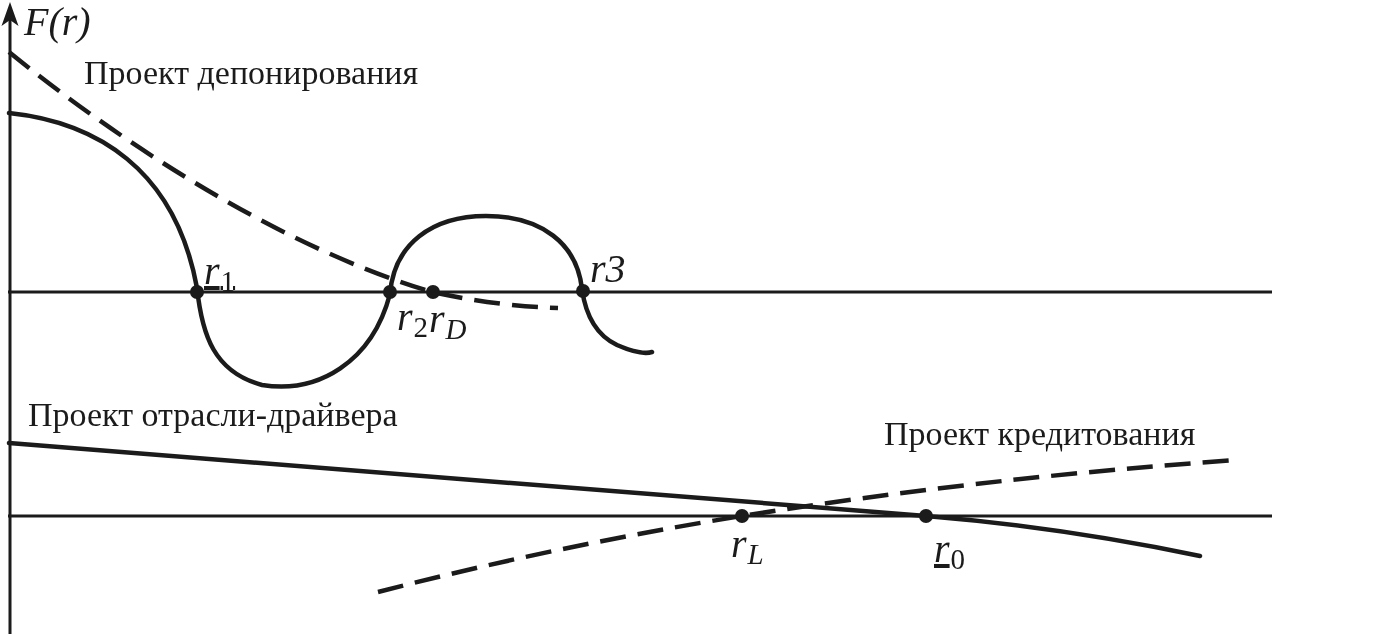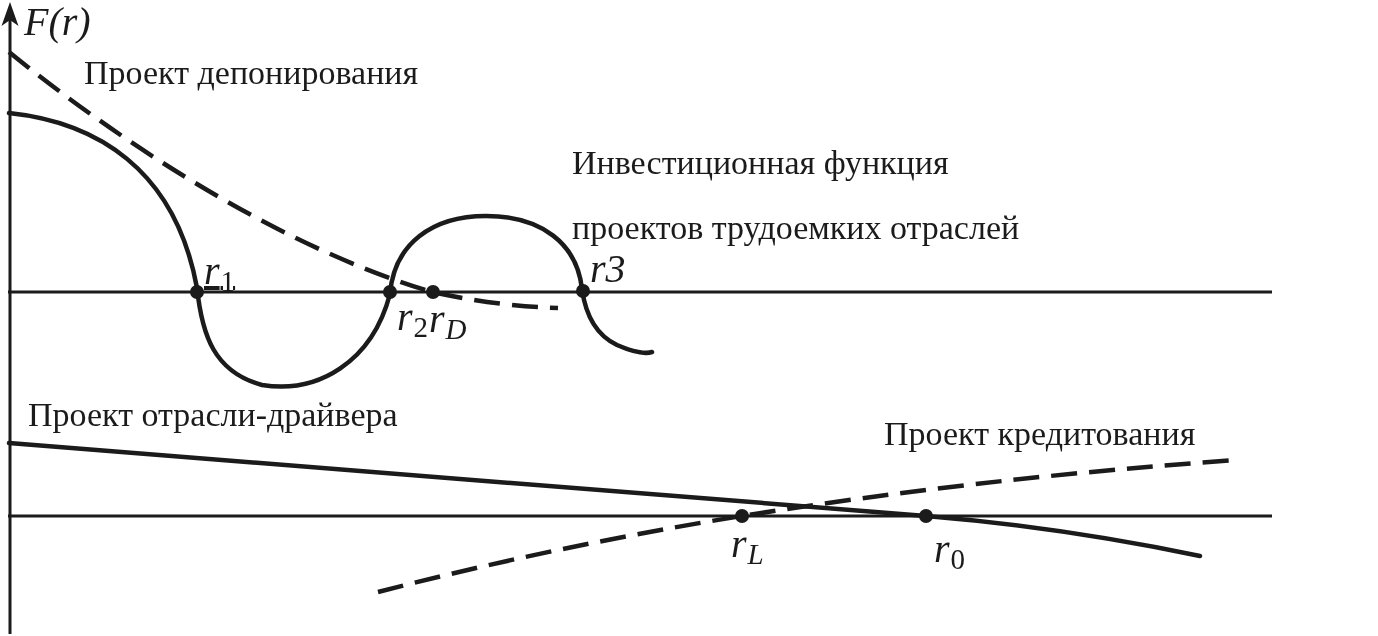--- a/index.html
+++ b/index.html
@@ -33,21 +33,21 @@
   #cap-deposit  { left: 84px;   top: 56px; }
   #cap-invest1  { left: 572px;  top: 146px; }
   #cap-invest2  { left: 572px;  top: 211px; }
   #cap-driver   { left: 28px;   top: 398px; }
   #cap-credit   { left: 884px;  top: 417px; }
   #lbl-r1       { left: 204px;  top: 251px; text-decoration: underline; }
   #lbl-r2       { left: 397px;  top: 251px; margin-top: 46px; }
   #lbl-rD       { left: 429px;  top: 299px; }
   #lbl-r3       { left: 590px;  top: 249px; }
   #lbl-rL       { left: 731px;  top: 524px; }
-  #lbl-r0       { left: 934px;  top: 529px; }
+  #lbl-r0       { left: 934px;  top: 529px; text-decoration: underline; }
   #lbl-r-upper  { left: 1350px; top: 252px; }
   #lbl-r-lower  { left: 1328px; top: 470px; }
 </style>
 </head>
 <body>
 
 <div class="stage">
 
   <svg width="1378" height="636" viewBox="0 0 1378 636">
     <g stroke="#1b1b1b" fill="none">
@@ -85,22 +85,20 @@
         <circle cx="926" cy="516" r="7"></circle>
       </g>
     </g>
   </svg>
 
   <div class="lbl math" id="f-label">F(r)</div>
   <div class="lbl math" id="lbl-r-upper">r</div>
   <div class="lbl math" id="lbl-r-lower">r</div>
 
   <div class="lbl caption" id="cap-deposit">Проект депонирования</div>
-  <div class="lbl caption" id="cap-invest1">Инвестиционная функция</div>
-  <div class="lbl caption" id="cap-invest2">проектов трудоемких отраслей</div>
   <div class="lbl caption" id="cap-driver">Проект отрасли-драйвера</div>
   <div class="lbl caption" id="cap-credit">Проект кредитования</div>
 
   <div class="lbl math" id="lbl-r1"><span>r</span><span class="sub">1</span></div>
 
   <div class="lbl math" id="lbl-r2"><span>r</span><span class="sub">2</span></div>
 
   <div class="lbl math" id="lbl-rD"><span>r</span><span class="sub it">D</span></div>
 
   <div class="lbl math" id="lbl-r3"><span>r</span><span class="suffix">3</span></div>

